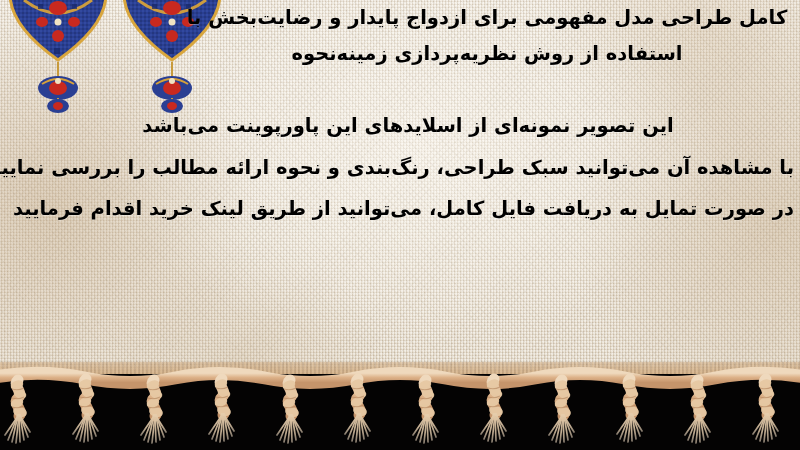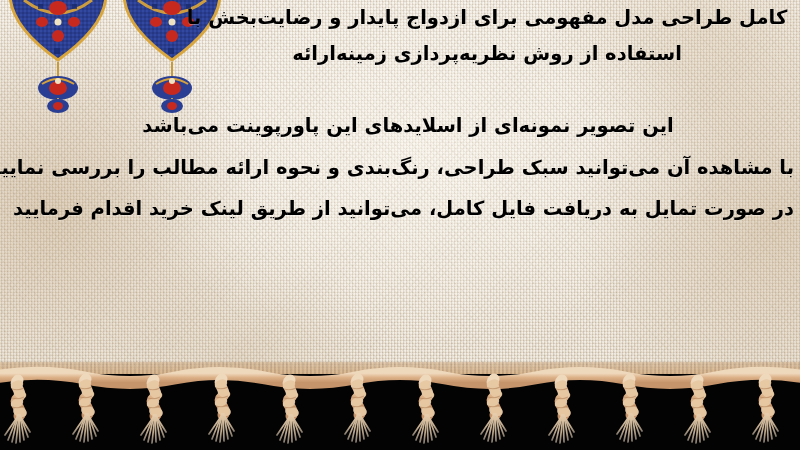--- a/index.html
+++ b/index.html
@@ -265,21 +265,21 @@
       <g>
         <path d="M50 160 L50 164" stroke="#c79a3c" stroke-width="2"></path>
         <ellipse cx="50" cy="168" rx="11" ry="7" fill="#2a3f93"></ellipse>
         <ellipse cx="50" cy="168" rx="5" ry="4" fill="#c8291f"></ellipse>
       </g>
     </svg>
   </div>
 
   <div class="text-block" id="title-block">
     <div class="line l1">کامل طراحی مدل مفهومی برای ازدواج پایدار و رضایت‌بخش با</div>
-    <div class="line l2">استفاده از روش نظریه‌پردازی زمینه‌ارائه</div>
+    <div class="line l2">استفاده از روش نظریه‌پردازی زمینه‌نحوه</div>
   </div>
 
   <div class="text-block" id="body-block">
     <div class="line">این تصویر نمونه‌ای از اسلایدهای این پاورپوینت می‌باشد</div>
     <div class="line">با مشاهده آن می‌توانید سبک طراحی، رنگ‌بندی و نحوه ارائه مطالب را بررسی نمایید</div>
     <div class="line last">در صورت تمایل به دریافت فایل کامل، می‌توانید از طریق لینک خرید اقدام فرمایید</div>
   </div>
 
   <div class="black-field"></div>
 

